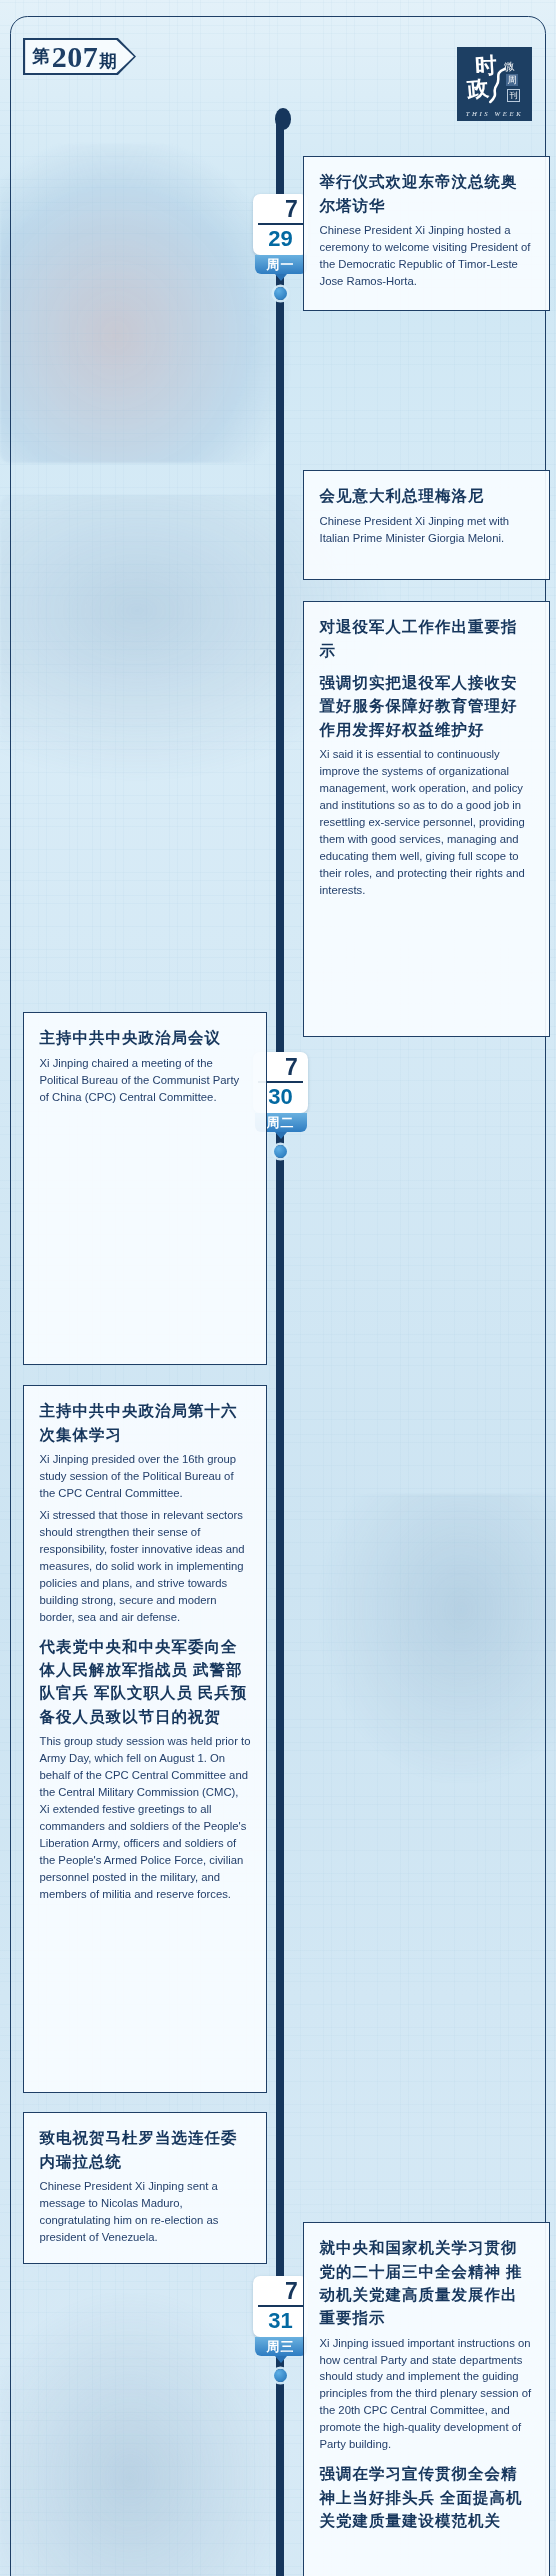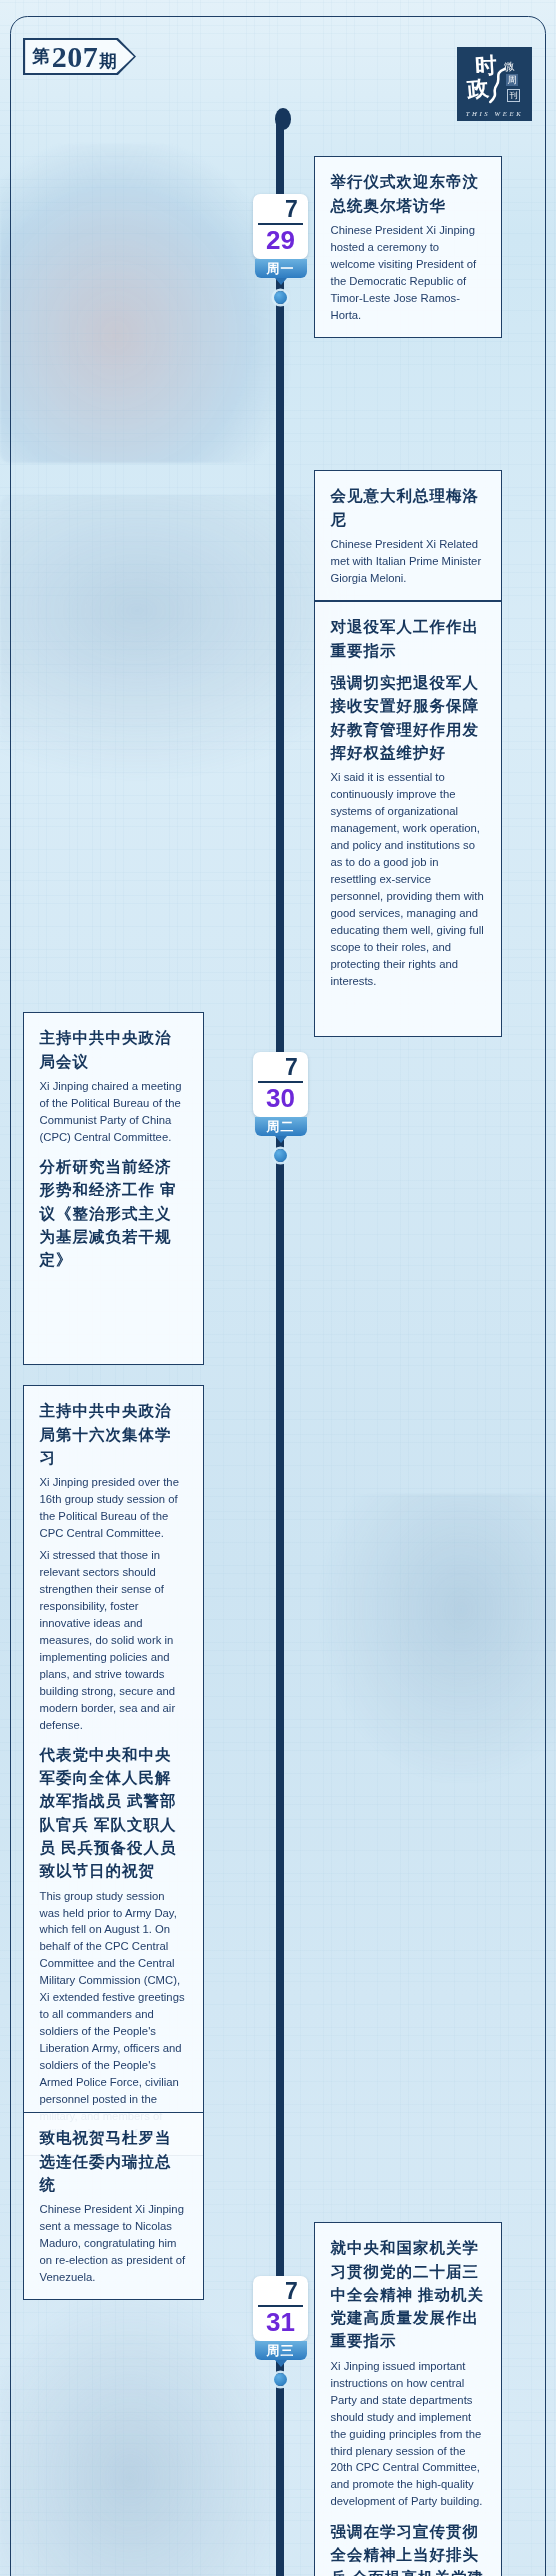--- a/index.html
+++ b/index.html
@@ -41,31 +41,31 @@
   .brand .week{position:absolute;left:0;right:0;bottom:4.1px;text-align:center;
     font-family:"Liberation Serif","DejaVu Serif",serif;font-style:italic;font-size:6.7px;letter-spacing:2.6px;color:#e9f0f7;}
   .brand svg{position:absolute;left:27px;top:20.6px;}
   
   .tl-line{position:absolute;left:276px;top:118px;width:8.2px;height:3595px;background:#16365c;}
   .tl-startdot{position:absolute;left:275px;top:108px;width:15.5px;height:21.6px;border-radius:50%;background:#16365c;}
   .datebadge{position:absolute;left:253px;width:55px;}
   .db-box{background:#ffffff;border-radius:7.2px;box-shadow:0 1px 3.1px rgba(40,80,120,.25);padding:3.1px 0 4.1px 0;}
   .db-month{font-size:23px;font-weight:bold;color:#16365c;text-align:right;padding-right:10.3px;line-height:1.05;}
   .db-divider{height:2.6px;background:#16365c;margin:1.5px 5.2px 2.1px 5.2px;}
-  .db-day{font-size:26px;font-weight:bold;color:#6d28d9;text-align:center;line-height:1.05;}
+  .db-day{font-size:22px;font-weight:bold;color:#0369a1;text-align:center;line-height:1.05;}
   .db-tag{margin:0 1.5px;height:19px;line-height:19px;text-align:center;color:#fff;font-size:13px;font-weight:bold;
     background:linear-gradient(180deg,#6ab1e0 0%,#2e7cc1 100%);border-radius:0 0 6.2px 6.2px;letter-spacing:1px;}
   .db-pointer{width:0;height:0;margin:0 auto;border-left:6.2px solid transparent;border-right:6.2px solid transparent;border-top:7.7px solid #2a72b4;}
   .db-dot{width:13.4px;height:13.4px;border-radius:50%;margin:6.2px auto 0 auto;
     background:radial-gradient(circle at 35% 30%,#5fb0e6,#1f6fb5);box-shadow:0 0 0 2.6px rgba(213,236,249,.95);}
   
   .card{position:absolute;box-sizing:border-box;background:rgba(248,252,255,.93);
     border:1.5px solid #1e3f66;padding:13.4px 15.5px;}
-  .card.right{left:314px;width:188px;}
-  .card.left{left:23px;width:181px;}
+  .card.right{left:303px;width:247px;}
+  .card.left{left:23px;width:244px;}
   .zh{font-family:"Liberation Serif","DejaVu Serif",serif;font-weight:bold;color:#16365c;
     font-size:15.5px;line-height:1.5;letter-spacing:1px;margin-top:9.3px;}
   .zh:first-child{margin-top:0;}
   .en{color:#24406b;font-size:11.3px;line-height:1.5;margin-top:5.2px;}
 </style>
 </head>
 <body>
 
 <div class="poster">
 
@@ -135,33 +135,32 @@
   </div>
 
   <div class="card right" style="top:156px;min-height:155px;">
     <div class="zh">举行仪式欢迎东帝汶总统奥尔塔访华</div>
     <div class="en">Chinese President Xi Jinping hosted a ceremony to welcome visiting President of the Democratic Republic of Timor-Leste Jose Ramos-Horta.</div>
   </div>
 
 
   <div class="card right" style="top:470px;min-height:110px;">
     <div class="zh">会见意大利总理梅洛尼</div>
-    <div class="en">Chinese President Xi Related met with Italian Prime Minister Giorgia Meloni.</div>
+    <div class="en">Chinese President Xi Jinping met with Italian Prime Minister Giorgia Meloni.</div>
   </div>
 
   <div class="card right" style="top:601px;min-height:436px;">
     <div class="zh">对退役军人工作作出重要指示</div>
     <div class="zh">强调切实把退役军人接收安置好服务保障好教育管理好作用发挥好权益维护好</div>
     <div class="en">Xi said it is essential to continuously improve the systems of organizational management, work operation, and policy and institutions so as to do a good job in resettling ex-service personnel, providing them with good services, managing and educating them well, giving full scope to their roles, and protecting their rights and interests.</div>
   </div>
 
   <div class="card left" style="top:1012px;min-height:353px;">
     <div class="zh">主持中共中央政治局会议</div>
     <div class="en">Xi Jinping chaired a meeting of the Political Bureau of the Communist Party of China (CPC) Central Committee.</div>
-    <div class="zh">分析研究当前经济形势和经济工作 审议《整治形式主义为基层减负若干规定》</div>
   </div>
 
   <div class="card left" style="top:1385px;min-height:708px;">
     <div class="zh">主持中共中央政治局第十六次集体学习</div>
     <div class="en">Xi Jinping presided over the 16th group study session of the Political Bureau of the CPC Central Committee.</div>
     <div class="en">Xi stressed that those in relevant sectors should strengthen their sense of responsibility, foster innovative ideas and measures, do solid work in implementing policies and plans, and strive towards building strong, secure and modern border, sea and air defense.</div>
     <div class="zh">代表党中央和中央军委向全体人民解放军指战员 武警部队官兵 军队文职人员 民兵预备役人员致以节日的祝贺</div>
     <div class="en">This group study session was held prior to Army Day, which fell on August 1. On behalf of the CPC Central Committee and the Central Military Commission (CMC), Xi extended festive greetings to all commanders and soldiers of the People's Liberation Army, officers and soldiers of the People's Armed Police Force, civilian personnel posted in the military, and members of militia and reserve forces.</div>
   </div>
 

